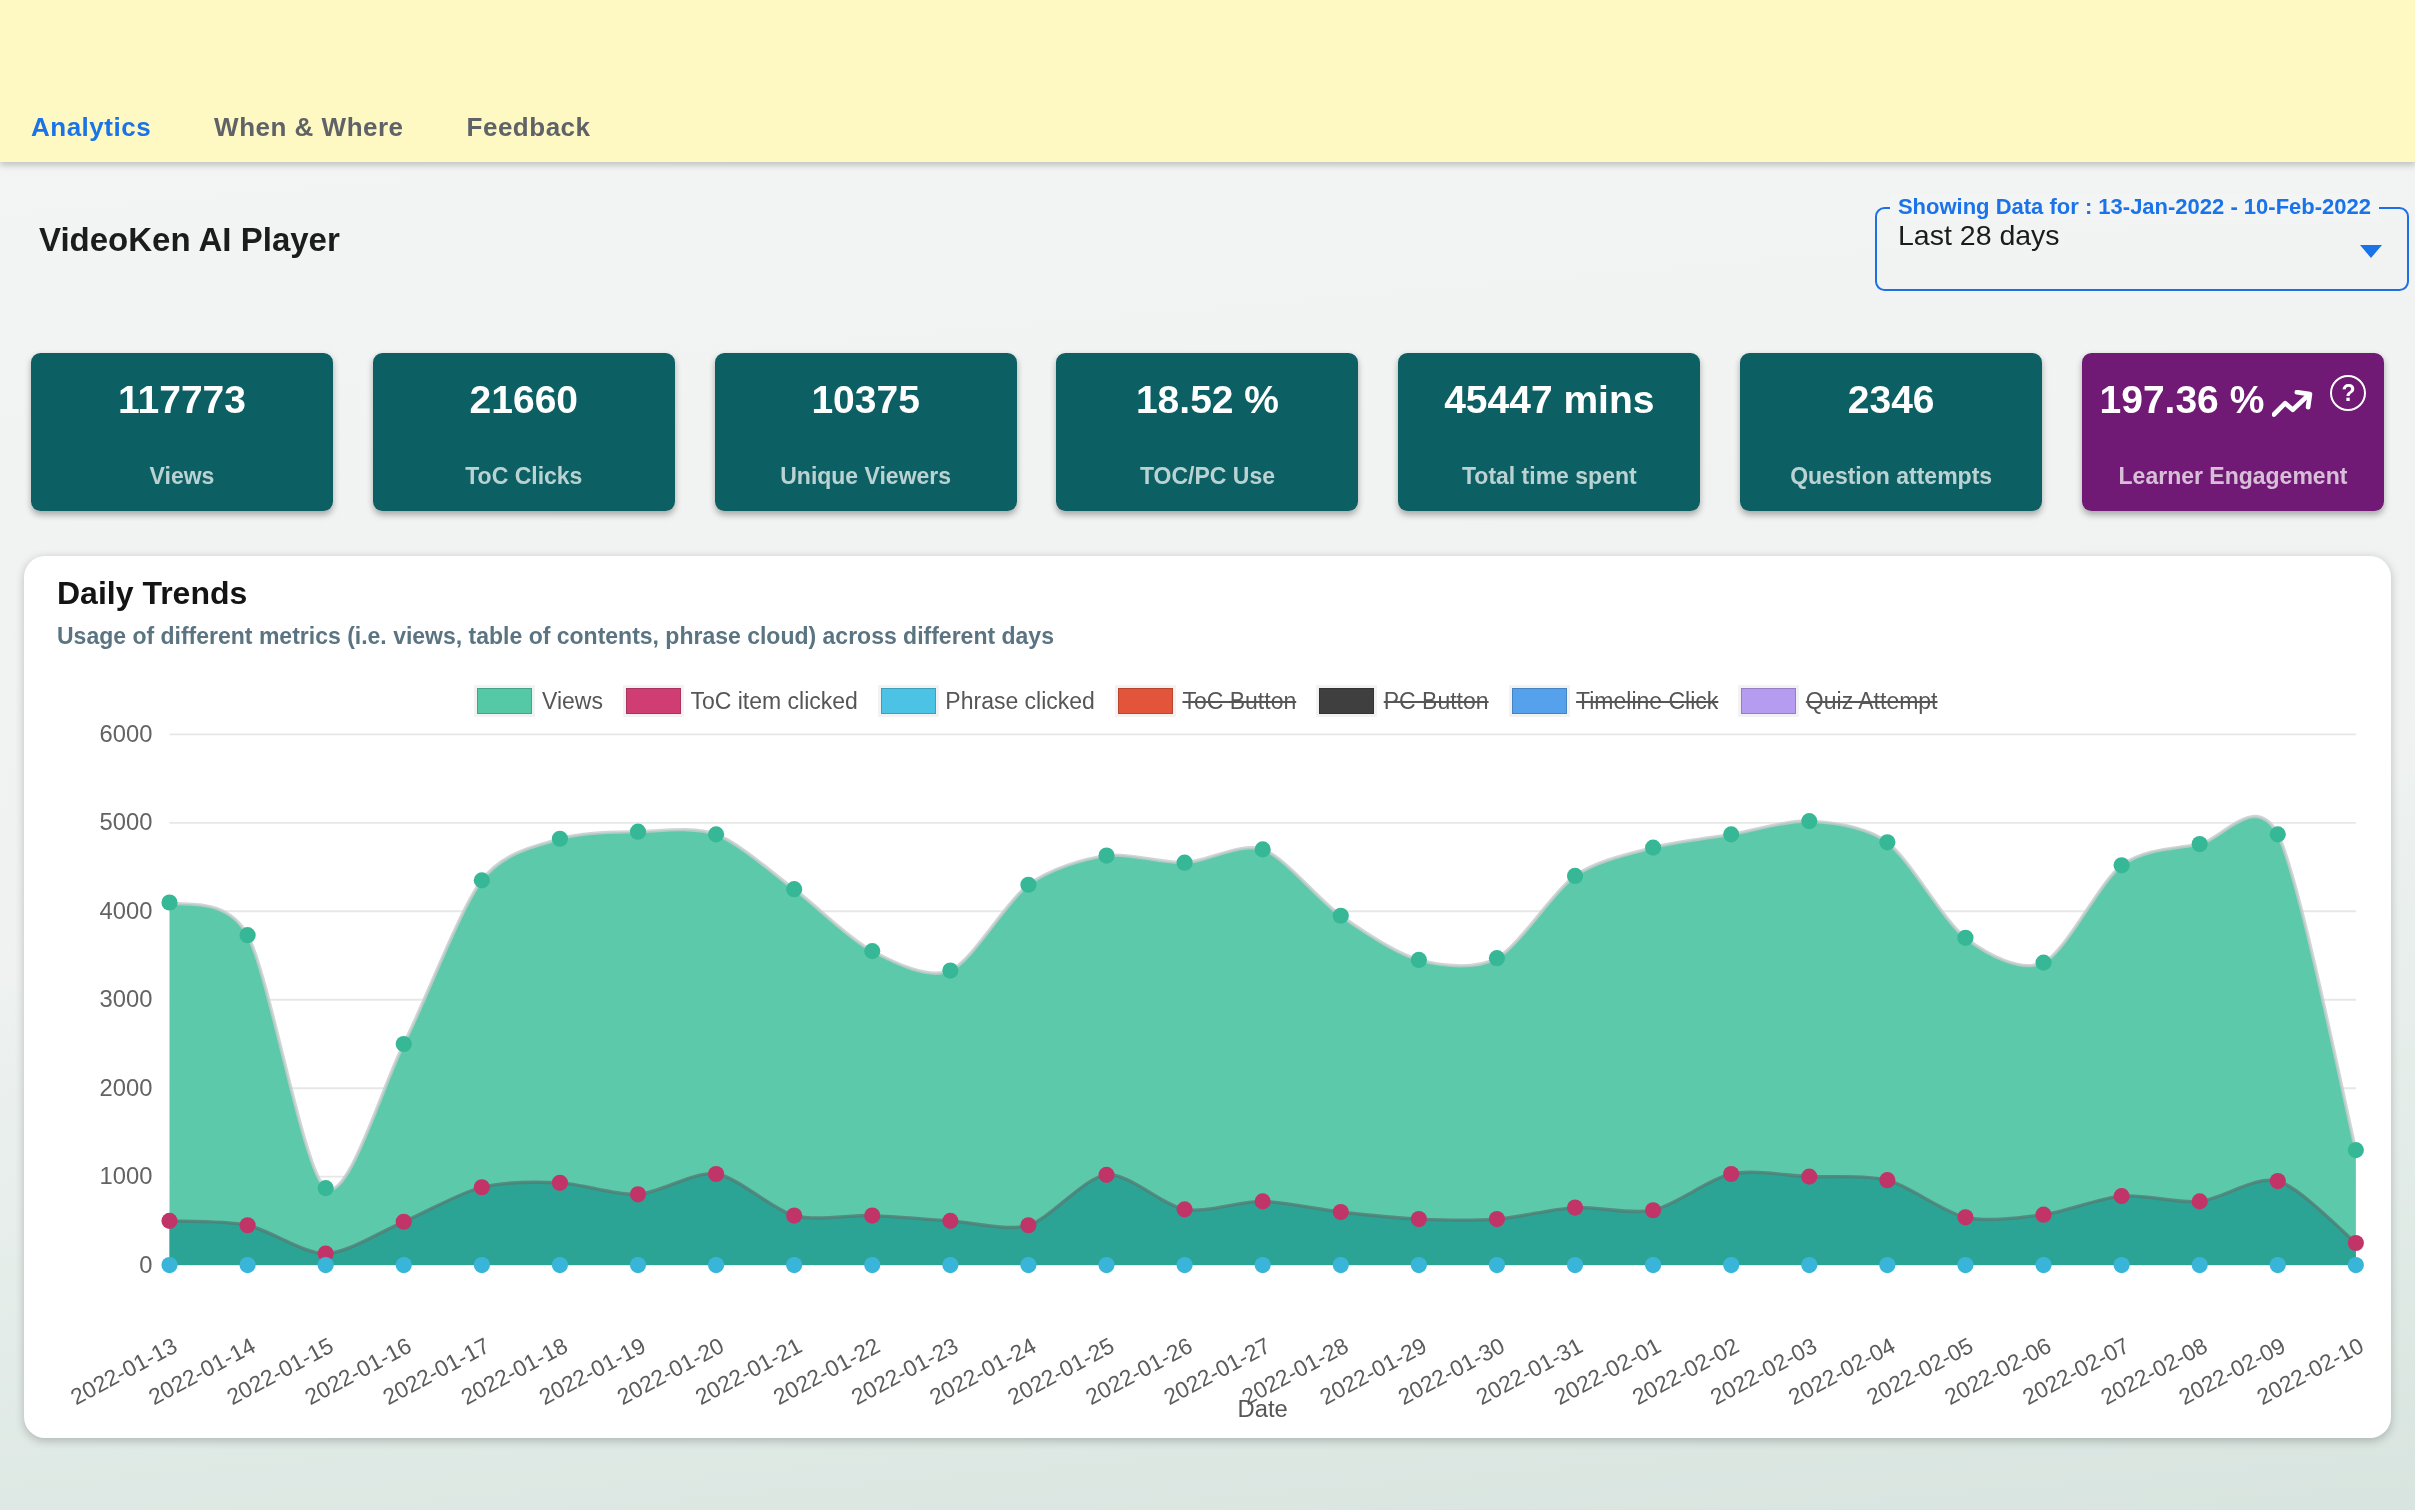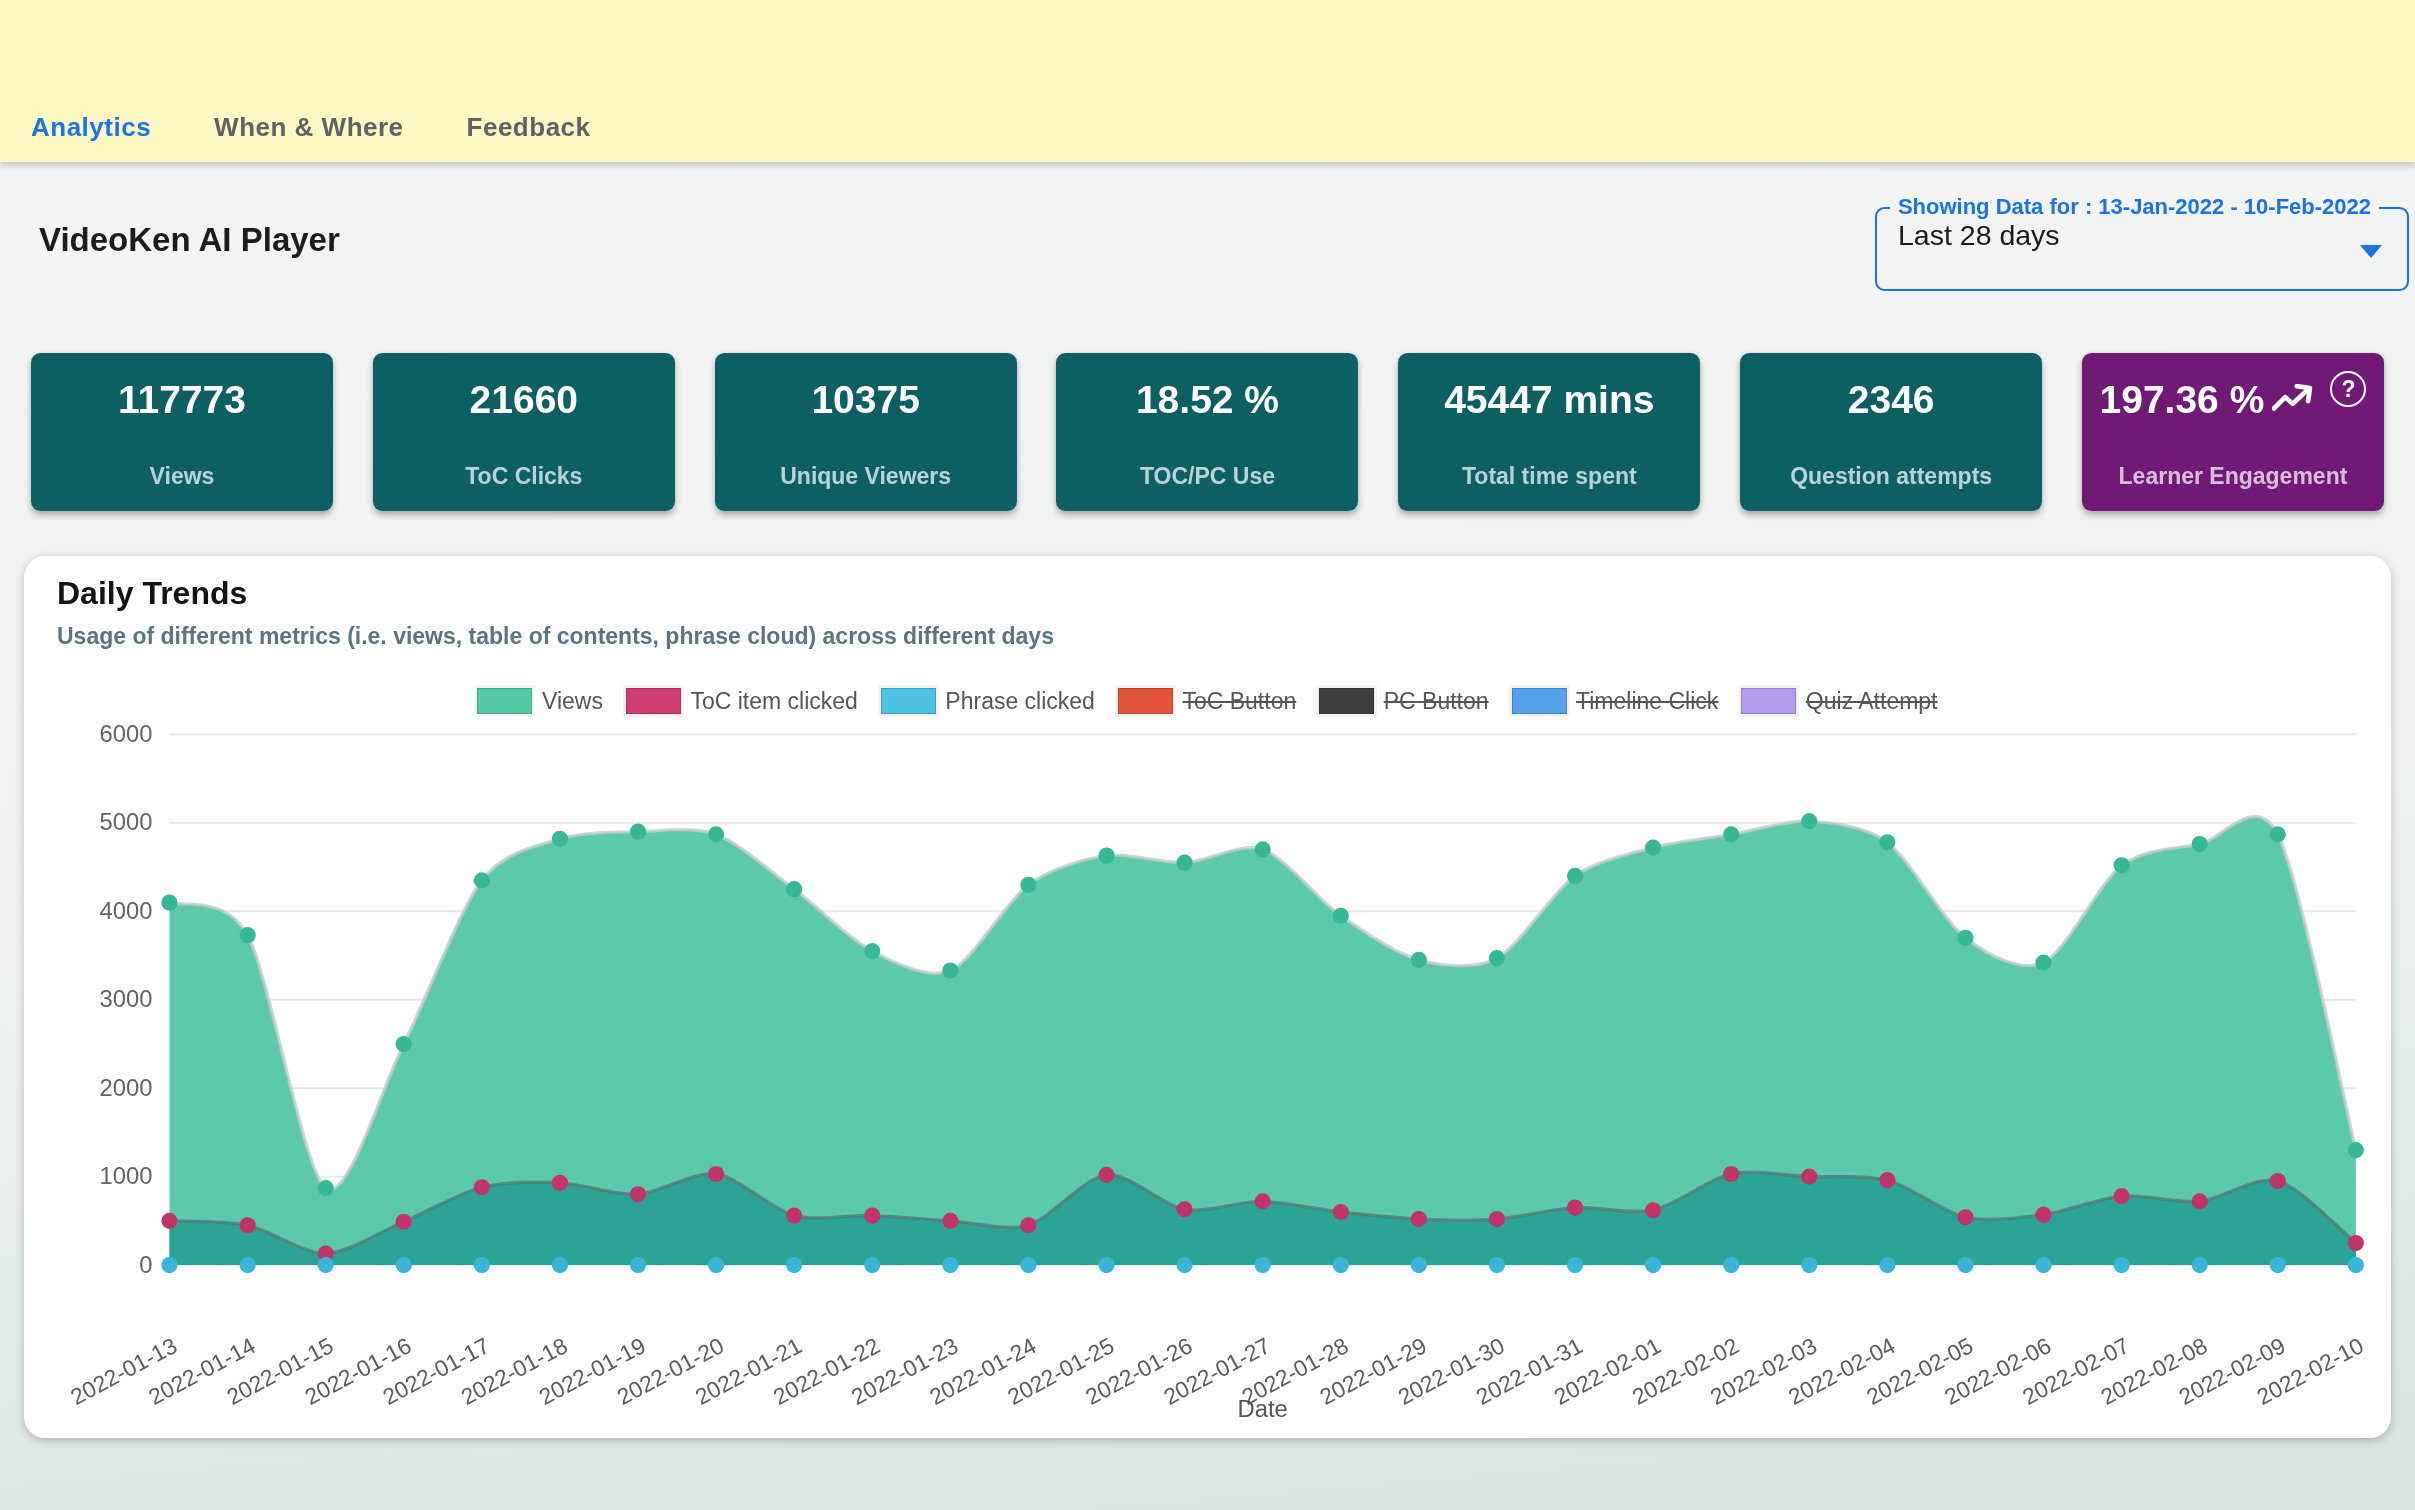--- a/index.html
+++ b/index.html
@@ -43,21 +43,21 @@
     display:flex;justify-content:space-between;
   }
   .card{
     width:302px;height:158px;border-radius:9.5px;background:#0c5f63;
     box-shadow:0 3.8px 6.7px rgba(0,0,0,0.3);position:relative;color:#fff;
   }
   .card.highlight{background:#701a75;}
   .card .num{
     position:absolute;left:0;right:0;top:25px;text-align:center;
     font-size:39px;font-weight:700;white-space:nowrap;
-    display:flex;align-items:center;justify-content:center;gap:7.6px;
+    display:flex;align-items:flex-end;justify-content:center;gap:7.6px;
   }
   .card .lbl{
     position:absolute;left:0;right:0;bottom:21px;text-align:center;
     font-size:23px;font-weight:700;color:rgba(255,255,255,0.72);
   }
   .trend-icon svg{display:block;}
   .help-icon{
     display:inline-block;width:32px;height:32px;border:2.9px solid #fff;border-radius:50%;
     font-size:23px;line-height:32px;text-align:center;font-weight:700;margin-left:1.9px;
     position:relative;top:-11.4px;

